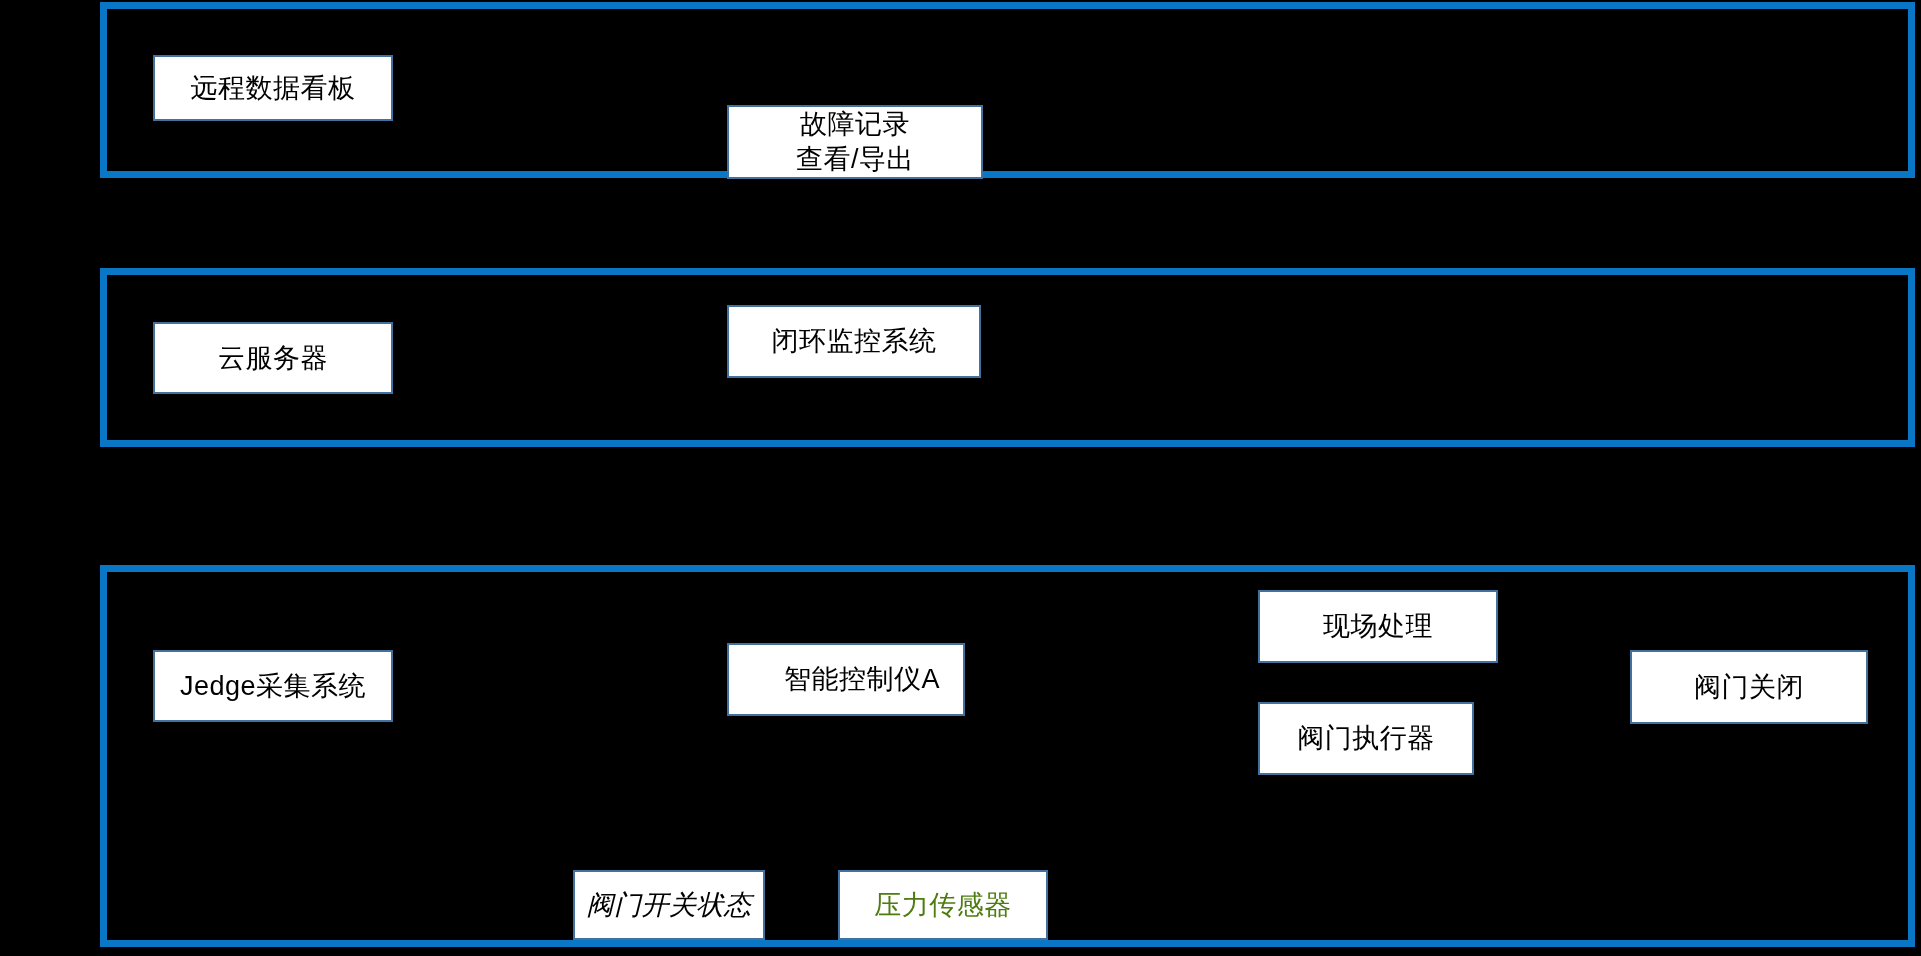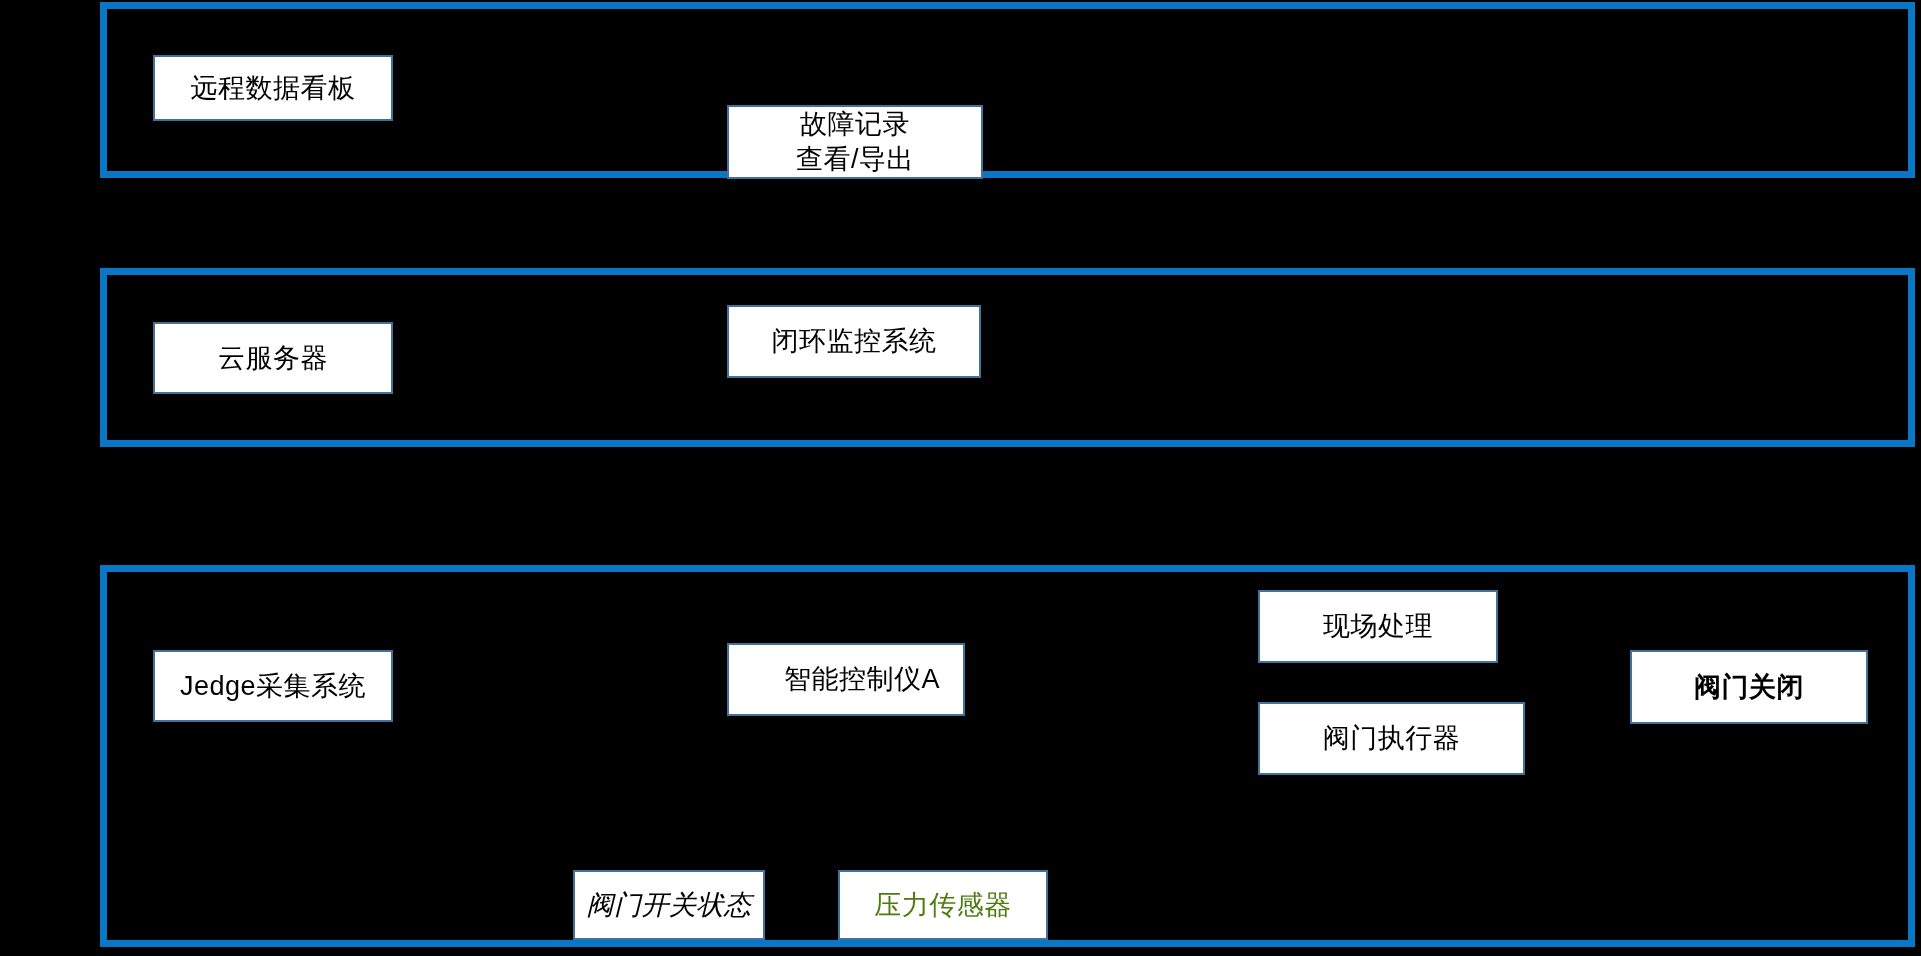--- a/index.html
+++ b/index.html
@@ -49,17 +49,17 @@
     <div class="band" style="left: 100px; top: 268px; width: 1815px; height: 179px; border-color: rgb(10, 118, 198);"></div>
     <div class="band" style="left: 100px; top: 565px; width: 1815px; height: 382px; border-color: rgb(10, 118, 198);"></div>
     <div class="node" style="left: 153px; top: 55px; width: 240px; height: 66px; background: rgb(255, 255, 255); border-color: rgb(65, 113, 156); color: rgb(0, 0, 0);">远程数据看板</div>
     <div class="node" style="left: 727px; top: 64px; width: 256px; height: 74px; background: rgb(255, 255, 255); border-color: rgb(65, 113, 156); color: rgb(0, 0, 0); margin-top: 41px;">故障记录
 查看/导出</div>
     <div class="node" style="left: 153px; top: 322px; width: 240px; height: 72px; background: rgb(255, 255, 255); border-color: rgb(65, 113, 156); color: rgb(0, 0, 0);">云服务器</div>
     <div class="node" style="left: 727px; top: 305px; width: 254px; height: 73px; background: rgb(255, 255, 255); border-color: rgb(65, 113, 156); color: rgb(0, 0, 0);">闭环监控系统</div>
     <div class="node" style="left: 153px; top: 650px; width: 240px; height: 72px; background: rgb(255, 255, 255); border-color: rgb(65, 113, 156); color: rgb(0, 0, 0);">Jedge采集系统</div>
     <div class="node" style="left: 727px; top: 643px; width: 238px; height: 73px; background: rgb(255, 255, 255); border-color: rgb(65, 113, 156); color: rgb(0, 0, 0); padding-left: 32px;">智能控制仪A</div>
     <div class="node" style="left: 1258px; top: 590px; width: 240px; height: 73px; background: rgb(255, 255, 255); border-color: rgb(65, 113, 156); color: rgb(0, 0, 0); text-align: center;">现场处理</div>
-    <div class="node" style="left: 1258px; top: 702px; width: 267px; height: 73px; background: rgb(255, 255, 255); border-color: rgb(65, 113, 156); color: rgb(0, 0, 0);">阀门执行器</div>
-    <div class="node" style="left: 1630px; top: 650px; width: 238px; height: 74px; background: rgb(255, 255, 255); border-color: rgb(65, 113, 156); color: rgb(0, 0, 0); font-weight: bold;">阀门关闭</div>
+    <div class="node" style="left: 1258px; top: 702px; width: 216px; height: 73px; background: rgb(255, 255, 255); border-color: rgb(65, 113, 156); color: rgb(0, 0, 0);">阀门执行器</div>
+    <div class="node" style="left: 1630px; top: 650px; width: 238px; height: 74px; background: rgb(255, 255, 255); border-color: rgb(65, 113, 156); color: rgb(0, 0, 0);">阀门关闭</div>
     <div class="node" style="left: 573px; top: 870px; width: 192px; height: 70px; background: rgb(255, 255, 255); border-color: rgb(65, 113, 156); color: rgb(0, 0, 0); font-style: italic;">阀门开关状态</div>
     <div class="node" style="left: 838px; top: 870px; width: 210px; height: 70px; background: rgb(255, 255, 255); border-color: rgb(65, 113, 156); color: #4d7c0f;">压力传感器</div>
   </div>
 
 </body></html>

